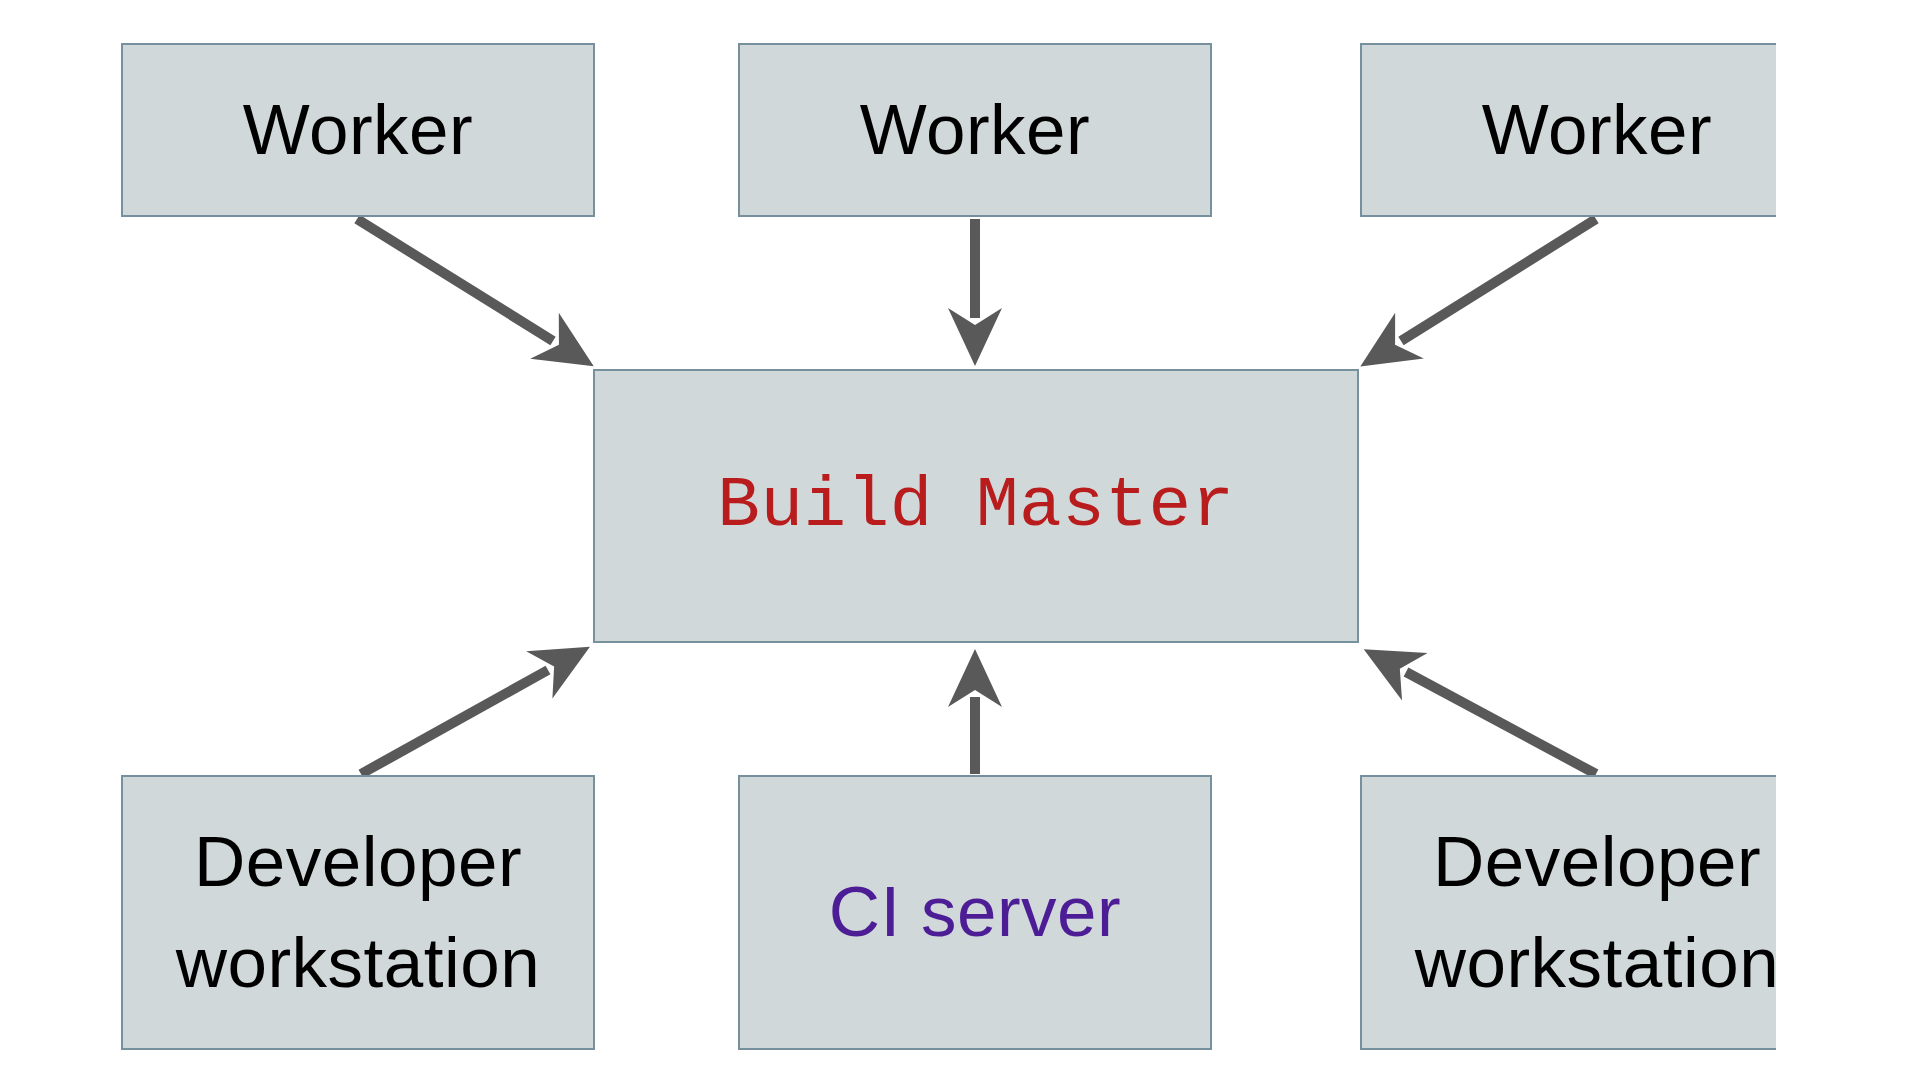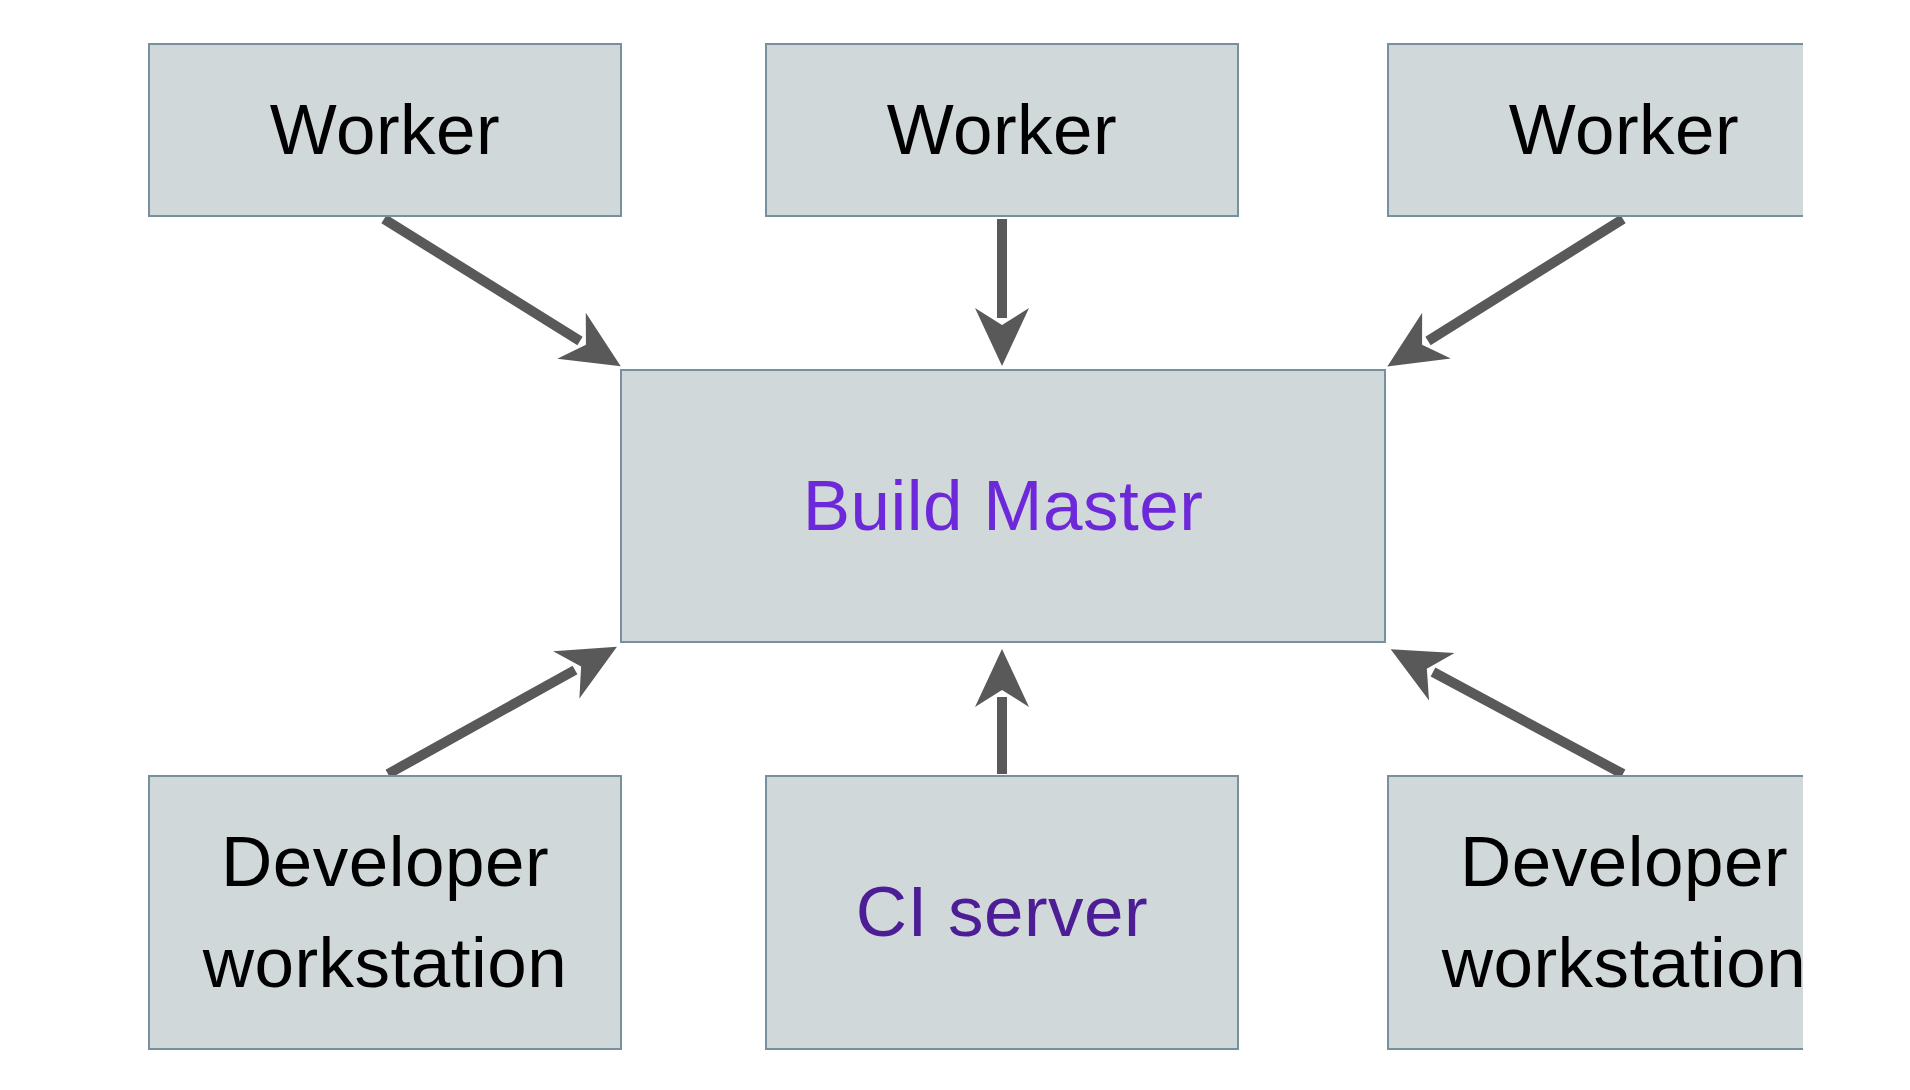--- a/index.html
+++ b/index.html
@@ -3,21 +3,20 @@
 <meta charset="utf-8">
 <style>
   html, body { margin: 0; padding: 0; background: #ffffff; }
   .stage {
     position: relative;
     width: 1776px;
     height: 1090px;
     background: #ffffff;
     overflow: hidden;
     font-family: "Liberation Sans", sans-serif;
-    margin-left: 27px;
   }
   .arrow-layer {
     position: absolute;
     left: 0; top: 0;
     width: 1910px; height: 1090px;
     pointer-events: none;
   }
   .node {
     position: absolute;
     box-sizing: border-box;
@@ -59,21 +58,21 @@
       <div class="node" style="left: 121px; top: 43px; width: 474px; height: 174px; background: rgb(209, 216, 218); border-color: rgb(118, 144, 158);">
         <span class="label" style="color: rgb(0, 0, 0);">Worker</span>
       </div>
       <div class="node" style="left: 738px; top: 43px; width: 474px; height: 174px; background: rgb(209, 216, 218); border-color: rgb(118, 144, 158);">
         <span class="label" style="color: rgb(0, 0, 0);">Worker</span>
       </div>
       <div class="node" style="left: 1360px; top: 43px; width: 474px; height: 174px; background: rgb(209, 216, 218); border-color: rgb(118, 144, 158);">
         <span class="label" style="color: rgb(0, 0, 0);">Worker</span>
       </div>
       <div class="node" style="left: 593px; top: 369px; width: 766px; height: 274px; background: rgb(209, 216, 218); border-color: rgb(118, 144, 158);">
-        <span class="label" style="color: #6d28d9;">Build Master</span>
+        <span class="label" style="color: #b91c1c; font-family: Liberation Mono, monospace;">Build Master</span>
       </div>
       <div class="node" style="left: 121px; top: 775px; width: 474px; height: 275px; background: rgb(209, 216, 218); border-color: rgb(118, 144, 158);">
         <span class="label" style="color: rgb(0, 0, 0);">Developer workstation</span>
       </div>
       <div class="node" style="left: 738px; top: 775px; width: 474px; height: 275px; background: rgb(209, 216, 218); border-color: rgb(118, 144, 158);">
         <span class="label" style="color: #4c1d95;">CI server</span>
       </div>
       <div class="node" style="left: 1360px; top: 775px; width: 474px; height: 275px; background: rgb(209, 216, 218); border-color: rgb(118, 144, 158);">
         <span class="label" style="color: rgb(0, 0, 0);">Developer workstation</span>
       </div>

